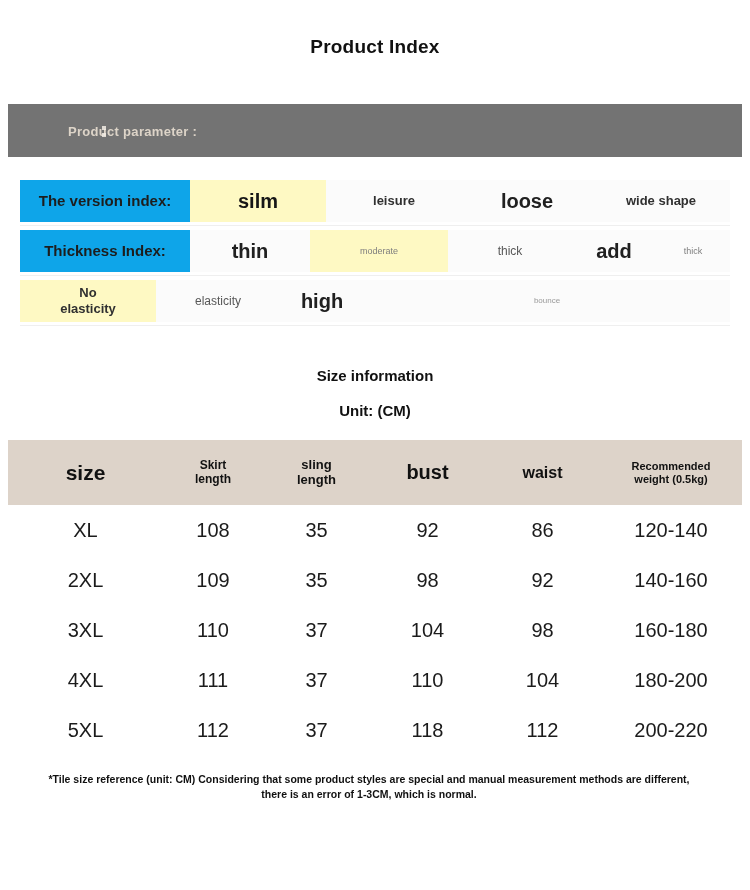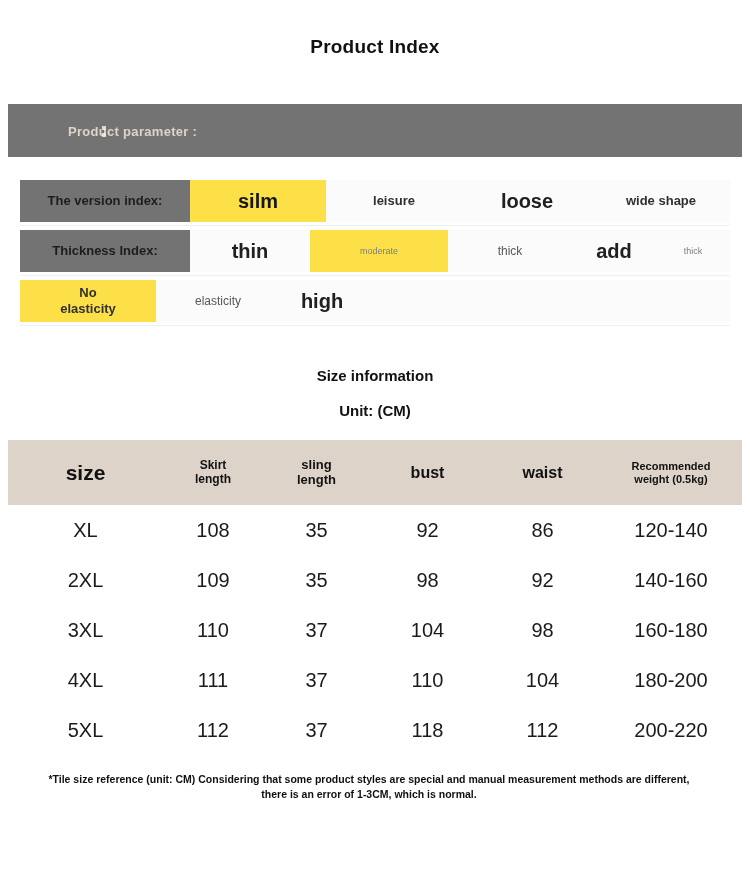--- a/index.html
+++ b/index.html
@@ -91,45 +91,45 @@
   .index-row::after {
     content: "";
     position: absolute;
     left: 0; right: 0; bottom: -4px;
     height: 1px;
     background: #efefef;
   }
   .idx-label {
     width: 170px;
     flex: 0 0 170px;
-    background: #737373;
+    background: #0ea5e9;
     display: flex;
     align-items: center;
     justify-content: center;
     text-align: center;
-    font-size: 13px;
+    font-size: 15px;
     font-weight: bold;
     line-height: 1.25;
     color: #1d1d1d;
   }
   .idx-cells {
     flex: 1 1 auto;
     display: flex;
     align-items: stretch;
   }
   .idx-cell {
     display: flex;
     align-items: center;
     justify-content: center;
     text-align: center;
     line-height: 1.2;
     white-space: pre-line;
     background: transparent;
   }
-  .idx-cell.hl { background: #fde047; }
+  .idx-cell.hl { background: #fef9c3; }
 
   
   .row-version .idx-cells .c0 { flex: 0 0 136px; }
   .row-version .idx-cells .c1 { flex: 0 0 136px; }
   .row-version .idx-cells .c2 { flex: 0 0 130px; }
   .row-version .idx-cells .c3 { flex: 1 1 auto; }
 
   .row-thickness .idx-cells .c0 { flex: 0 0 120px; }
   .row-thickness .idx-cells .c1 { flex: 0 0 138px; }
   .row-thickness .idx-cells .c2 { flex: 0 0 124px; }
@@ -186,21 +186,21 @@
     text-align: center;
     color: #111111;
     padding: 0 2px;
     line-height: 1.12;
     white-space: pre-line;
     margin-top: 28px;
   }
   .size-table thead th.h-size  { font-size: 21px; font-weight: bold; width: 155px; }
   .size-table thead th.h-skirt { font-size: 12px; font-weight: bold; width: 100px; }
   .size-table thead th.h-sling { font-size: 13px; font-weight: bold; width: 107px; }
-  .size-table thead th.h-bust  { font-size: 16px; font-weight: bold; width: 115px; }
+  .size-table thead th.h-bust  { font-size: 20px; font-weight: bold; width: 115px; }
   .size-table thead th.h-waist { font-size: 16px; font-weight: bold; width: 115px; }
   .size-table thead th.h-rec   { font-size: 11px; font-weight: bold; width: 142px; }
 
   .size-table tbody td {
     height: 50px;
     text-align: center;
     vertical-align: middle;
     font-size: 20px;
     font-weight: normal;
     color: #1b1b1b;
@@ -256,20 +256,21 @@
         <div class="idx-cell c4 t-xs">thick</div>
       </div>
     </div>
 
     <div class="index-row row-elasticity">
       <div class="idx-cells">
         <div class="idx-cell c0 t-md hl">No
 elasticity</div>
         <div class="idx-cell c2 t-sm">elasticity</div>
         <div class="idx-cell c3 t-lg">high</div>
+        <div class="idx-cell c4 t-xxs">bounce</div>
       </div>
     </div>
 
   </div>
 
   <div class="size-title">Size information</div>
   <div class="size-unit">Unit: (CM)</div>
 
   <table class="size-table">
     <thead>

